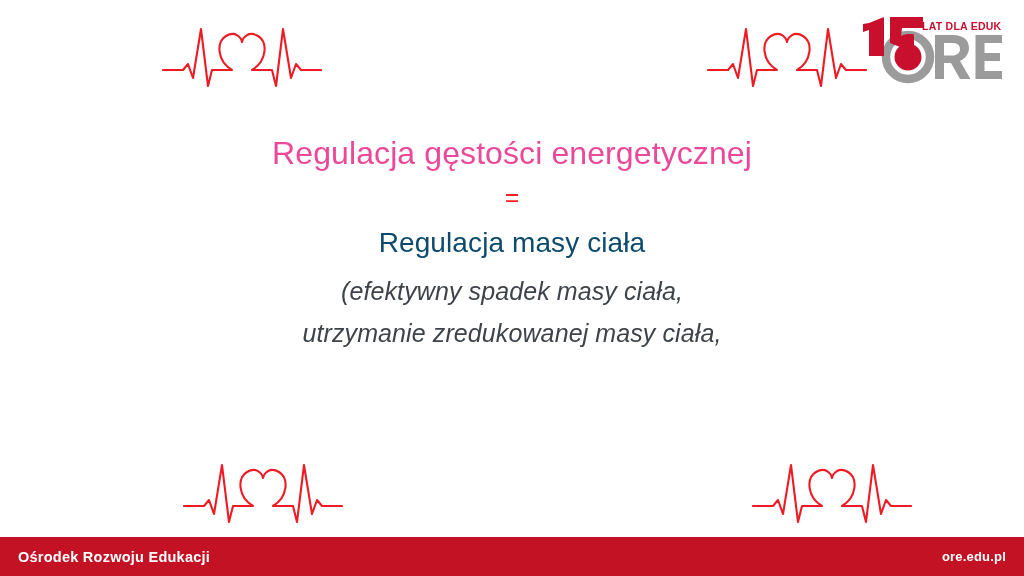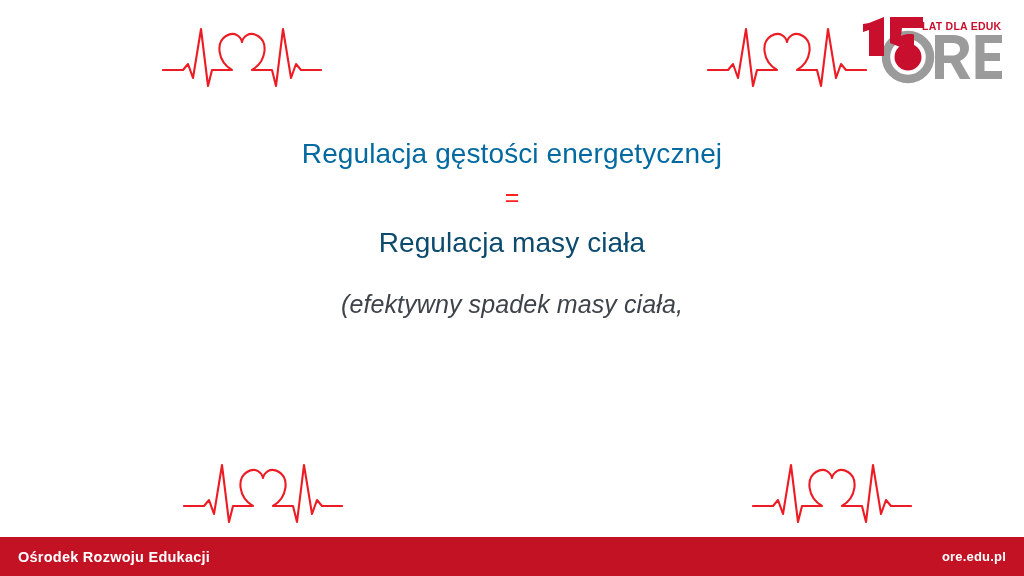--- a/index.html
+++ b/index.html
@@ -45,22 +45,22 @@
 
   
   .content {
     position: absolute;
     left: 0;
     top: 132px;
     width: 1024px;
     text-align: center;
   }
   .headline {
-    color: #0369a1;
-    font-size: 28px;
+    color: #ec4899;
+    font-size: 32px;
     line-height: 43px;
     font-weight: 400;
     letter-spacing: 0.1px;
     white-space: nowrap;
   }
   .equals {
     color: #FF2020;
     font-size: 25px;
     line-height: 45px;
     font-weight: 400;
@@ -74,21 +74,21 @@
   }
   .sub {
     color: #3d4349;
     font-size: 25px;
     line-height: 42px;
     font-style: italic;
     font-weight: 400;
     letter-spacing: 0.1px;
     white-space: nowrap;
   }
-  .sub-first { margin-top: 17px; font-style: italic; }
+  .sub-first { margin-top: 4px; font-style: italic; }
 
   
   .footer {
     position: absolute;
     left: 0;
     bottom: 0;
     width: 1024px;
     height: 39px;
     background: #C41225;
     display: flex;
@@ -173,20 +173,21 @@
 
       <text x="124" y="44" fill="#C8102E" font-family="Liberation Sans, sans-serif" font-size="21" font-weight="bold" letter-spacing="0.5">LAT DLA EDUKACJI</text>
     </svg>
   </div>
 
   <div class="content">
     <div class="headline">Regulacja gęstości energetycznej</div>
     <div class="equals">=</div>
     <div class="headline2">Regulacja masy ciała</div>
     <div class="sub sub-first">(efektywny spadek masy ciała,</div>
+    <div class="sub">utrzymanie zredukowanej masy ciała,</div>
   </div>
 
   <div class="footer">
     <span class="footer-left">Ośrodek Rozwoju Edukacji</span>
     <span class="footer-right">ore.edu.pl</span>
   </div>
 
 </div>
 
 </body></html>

